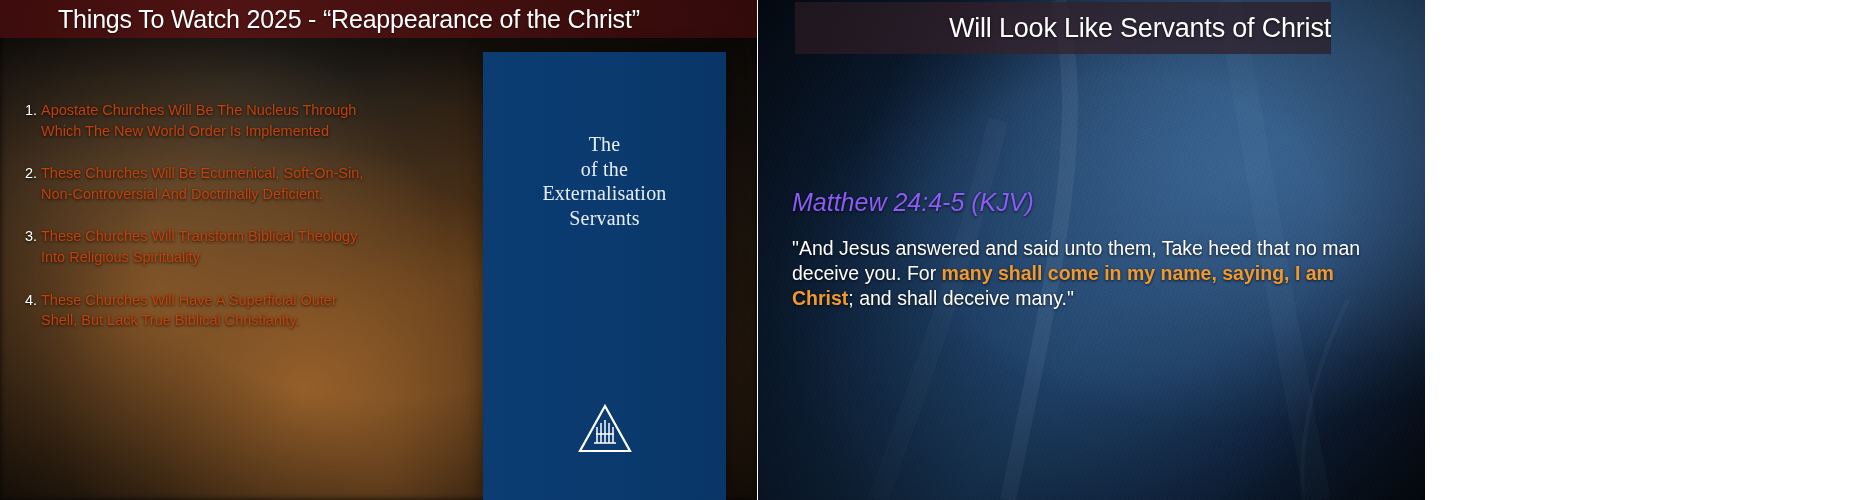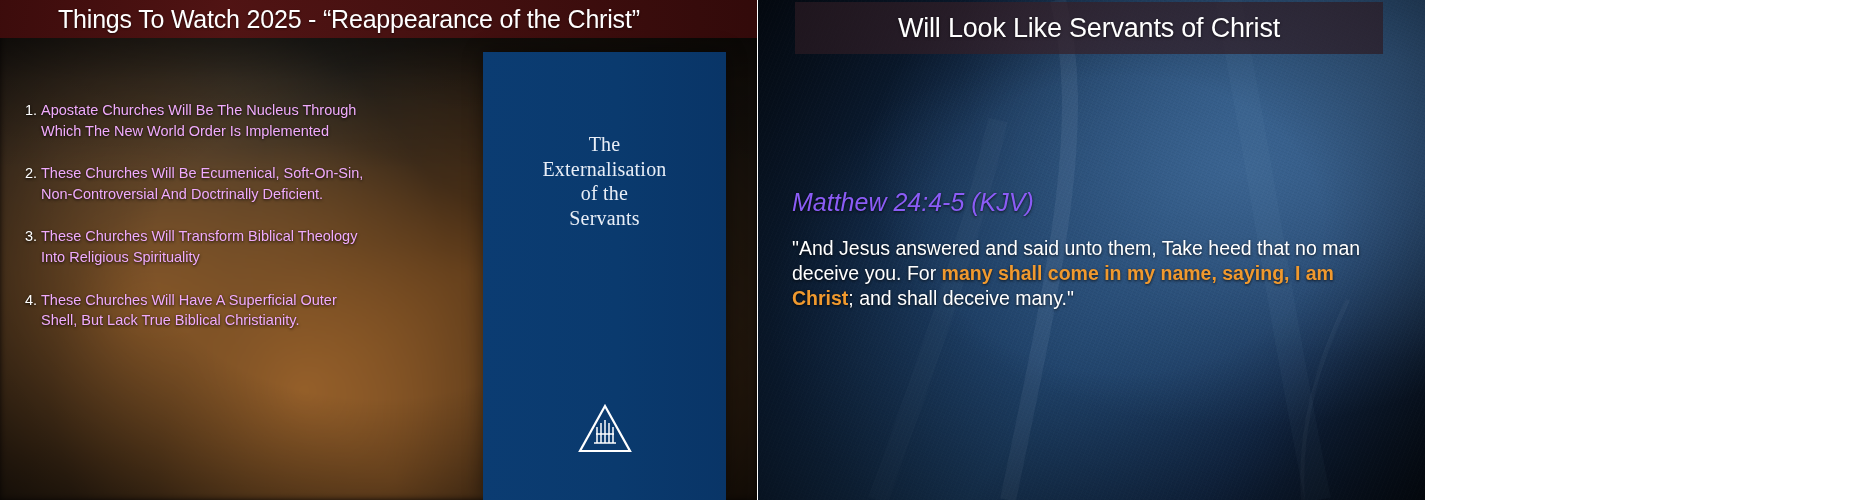--- a/index.html
+++ b/index.html
@@ -56,21 +56,21 @@
   #left-list {
     position: absolute; left: 20px; top: 100px; width: 355px;
   }
   .li-row { display: flex; margin-bottom: 22px; }
   .li-num {
     color: #ffffff; font-size: 14.5px; line-height: 20.6px;
     width: 21px; flex: 0 0 21px; text-align: right; padding-right: 4px;
     text-shadow: 0 1px 3px rgba(0,0,0,0.85);
   }
   .li-txt {
-    color: #f0abfc; font-size: 14.5px; line-height: 20.6px;
+    color: #c2410c; font-size: 14.5px; line-height: 20.6px;
     text-shadow: 0 1px 3px rgba(0,0,0,0.85);
   }
   
   #book {
     position: absolute; left: 443px; top: 52px; width: 243px; height: 448px;
     background: linear-gradient(to right, #0b3c72 0%, #0a3a6e 55%, #093567 100%);
     box-shadow: 0 0 18px rgba(0,0,0,0.45);
     overflow: hidden;
     margin-left: 40px;
   }
@@ -104,26 +104,26 @@
     background:
       repeating-linear-gradient(112deg, rgba(255,255,255,0.05) 0px, rgba(255,255,255,0.05) 1px, rgba(0,0,0,0) 1px, rgba(0,0,0,0) 4px),
       repeating-linear-gradient(22deg, rgba(0,0,0,0.09) 0px, rgba(0,0,0,0.09) 1px, rgba(0,0,0,0) 1px, rgba(0,0,0,0) 3px);
   }
   #right-streaks { position: absolute; inset: 0; opacity: 0.5; }
   #right-vignette {
     position: absolute; inset: 0;
     background: radial-gradient(ellipse at 55% 45%, rgba(0,0,0,0) 38%, rgba(0,0,0,0.55) 100%);
   }
   #right-title-band {
-    position: absolute; left: 37px; top: 2px; width: 588px; height: 52px;
+    position: absolute; left: 37px; top: 2px; width: 536px; height: 52px;
     background: linear-gradient(to right,
       rgba(42,26,34,0.70) 0%,
       rgba(54,32,40,0.72) 40%,
       rgba(44,26,34,0.70) 100%);
-    display: flex; align-items: center; justify-content: center;
+    display: flex; align-items: center; justify-content: flex-end;
   }
   #right-title-text {
     color: #ffffff; font-size: 27px; line-height: 1; white-space: nowrap;
     letter-spacing: -0.2px; text-shadow: 0 1px 3px rgba(0,0,0,0.6);
   }
   #scripture-ref {
     position: absolute; left: 34px; top: 190px;
     color: #8b5cf6; font-size: 25px; line-height: 1;
     text-shadow: 0 1px 3px rgba(0,0,0,0.75);
     font-style: italic;
@@ -163,22 +163,22 @@
       </div>
       <div class="li-row">
         <span class="li-num">4.</span>
         <span class="li-txt">These Churches Will Have A Superficial Outer Shell, But Lack True Biblical Christianity.</span>
       </div>
     </div>
 
     <div id="book" style="background: linear-gradient(to right, rgb(11, 60, 114) 0%, rgb(10, 58, 110) 55%, rgb(9, 53, 103) 100%);">
       <div id="book-title">
         <div>The</div>
+        <div>of the</div>
         <div>Externalisation</div>
-        <div>of the</div>
         <div>Servants</div>
       </div>
       <div id="book-logo">
         <svg width="56" height="52" viewBox="0 0 56 52" aria-hidden="true">
           <polygon points="28,3 53,48 3,48" fill="none" stroke="#ffffff" stroke-width="2.2"></polygon>
           <g stroke="#ffffff" stroke-width="1.5" fill="none">
             <line x1="20" y1="40" x2="20" y2="24"></line>
             <line x1="24" y1="40" x2="24" y2="20"></line>
             <line x1="28" y1="40" x2="28" y2="17"></line>
             <line x1="32" y1="40" x2="32" y2="20"></line>

